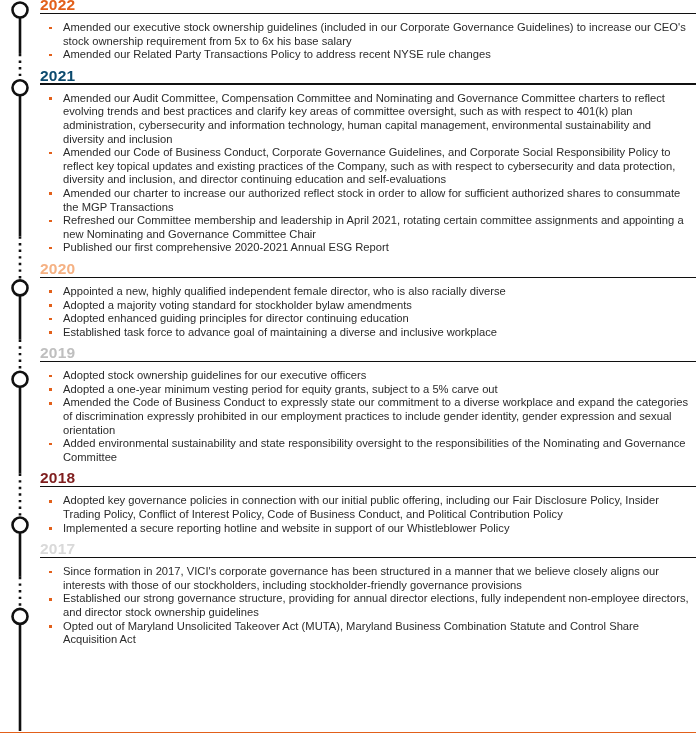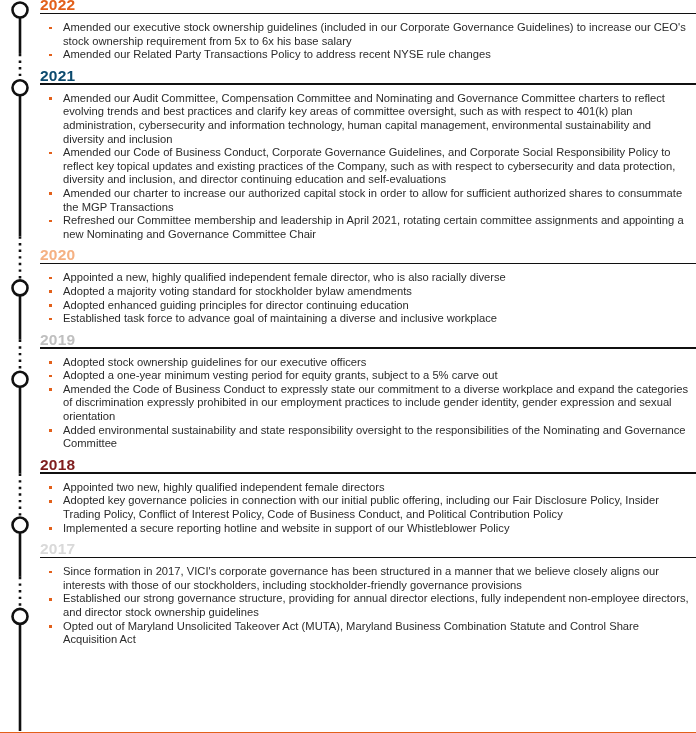--- a/index.html
+++ b/index.html
@@ -133,22 +133,23 @@
     </div>
     <div class="year-block">
       <div class="year-header">
         <div class="year-label" style="color: #0c4a6e;">2021</div>
         <div class="year-rule" style="background: rgb(16, 16, 16);"></div>
       </div>
       <div class="block-gap-top"></div>
       <ul class="bullets">
         <li class="bullet-item">Amended our Audit Committee, Compensation Committee and Nominating and Governance Committee charters to reflect evolving trends and best practices and clarify key areas of committee oversight, such as with respect to 401(k) plan administration, cybersecurity and information technology, human capital management, environmental sustainability and diversity and inclusion</li>
         <li class="bullet-item">Amended our Code of Business Conduct, Corporate Governance Guidelines, and Corporate Social Responsibility Policy to reflect key topical updates and existing practices of the Company, such as with respect to cybersecurity and data protection, diversity and inclusion, and director continuing education and self-evaluations</li>
-        <li class="bullet-item">Amended our charter to increase our authorized capital stock in order to allow for sufficient authorized shares to consummate the MGP Transactions</li>
+        <li class="bullet-item">Amended our charter to increase our authorized reflect stock in order to allow for sufficient authorized shares to consummate the MGP Transactions</li>
         <li class="bullet-item">Refreshed our Committee membership and leadership in April 2021, rotating certain committee assignments and appointing a new Nominating and Governance Committee Chair</li>
+        <li class="bullet-item">Published our first comprehensive 2020-2021 Annual ESG Report</li>
       </ul>
       <div class="block-gap-bottom"></div>
     </div>
     <div class="year-block">
       <div class="year-header">
         <div class="year-label" style="color: rgb(245, 177, 131);">2020</div>
         <div class="year-rule" style="background: rgb(16, 16, 16);"></div>
       </div>
       <div class="block-gap-top"></div>
       <ul class="bullets">
@@ -173,21 +174,20 @@
       </ul>
       <div class="block-gap-bottom"></div>
     </div>
     <div class="year-block">
       <div class="year-header">
         <div class="year-label" style="color: #7f1d1d;">2018</div>
         <div class="year-rule" style="background: rgb(16, 16, 16);"></div>
       </div>
       <div class="block-gap-top"></div>
       <ul class="bullets">
-        <li class="bullet-item">Appointed two new, highly qualified independent female directors</li>
         <li class="bullet-item">Adopted key governance policies in connection with our initial public offering, including our Fair Disclosure Policy, Insider Trading Policy, Conflict of Interest Policy, Code of Business Conduct, and Political Contribution Policy</li>
         <li class="bullet-item">Implemented a secure reporting hotline and website in support of our Whistleblower Policy</li>
       </ul>
       <div class="block-gap-bottom"></div>
     </div>
     <div class="year-block">
       <div class="year-header">
         <div class="year-label" style="color: rgb(217, 217, 217);">2017</div>
         <div class="year-rule" style="background: rgb(16, 16, 16);"></div>
       </div>

